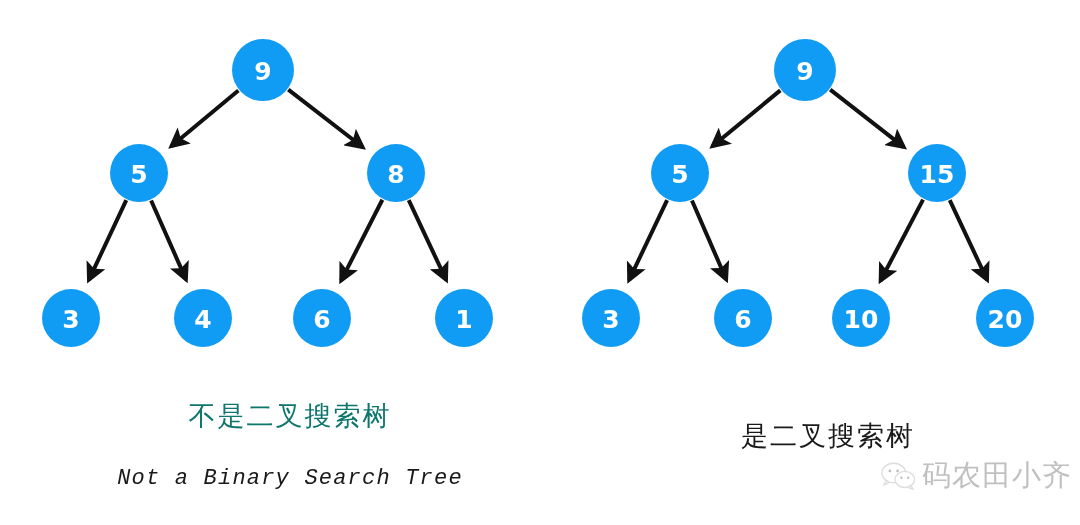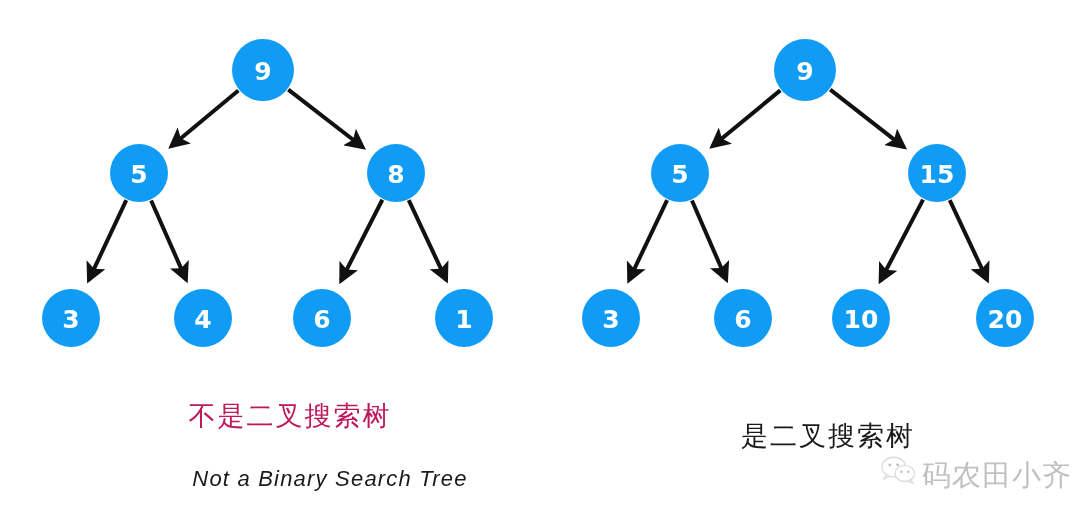--- a/index.html
+++ b/index.html
@@ -43,32 +43,32 @@
     position: absolute;
     font-family: "DejaVu Sans", sans-serif;
     font-size: 27px;
     letter-spacing: 2px;
     color: #1a1a1a;
     white-space: nowrap;
     transform: translateX(-50%);
   }
   .caption-en {
     position: absolute;
-    font-family: Liberation Sans, sans-serif;
+    font-family: Liberation Mono, monospace;
     font-size: 22px;
     font-style: italic;
     letter-spacing: 1.2px;
     color: #1a1a1a;
     white-space: nowrap;
     transform: translateX(-50%);
-    margin-left: 40px;
   }
   #watermark {
     position: absolute;
     display: flex;
+    align-items: center;
     gap: 7px;
     right: 8px;
     top: 456px;
     opacity: 0.62;
     pointer-events: none;
   }
   #watermark .wm-text {
     font-family: "DejaVu Sans", sans-serif;
     font-size: 29px;
     color: #9a9a9a;
@@ -159,21 +159,21 @@
           <circle cx="861" cy="318" r="29" fill="#109CF5" class="node-circle"></circle>
           <text x="861" y="319" class="node-label" fill="#FFFFFF" font-size="24">10</text>
         </g>
         <g>
           <circle cx="1005" cy="318" r="29" fill="#109CF5" class="node-circle"></circle>
           <text x="1005" y="319" class="node-label" fill="#FFFFFF" font-size="24">20</text>
         </g>
       </g>
   </svg>
 
-  <div class="caption-cn" id="cap-cn-left" style="left: 290px; top: 398px; color: #be185d;">不是二叉搜索树</div>
+  <div class="caption-cn" id="cap-cn-left" style="left: 290px; top: 398px; color: #0f766e;">不是二叉搜索树</div>
   <div class="caption-en" id="cap-en-left" style="left: 290px; top: 466px; color: rgb(26, 26, 26);">Not a Binary Search Tree</div>
 
   <div class="caption-cn" id="cap-cn-right" style="left: 828px; top: 398px; color: rgb(26, 26, 26); margin-top: 20px;">是二叉搜索树</div>
 
   <div id="watermark">
     <span class="wechat-badge">
       <svg viewBox="0 0 40 32" width="34" height="28" aria-hidden="true">
         <ellipse cx="15" cy="12.5" rx="14" ry="11.5" fill="#ffffff" stroke="#c9c9c9" stroke-width="1.6"></ellipse>
         <path d="M6 21 L3.5 26.5 L9.5 23.5 Z" fill="#ffffff" stroke="#c9c9c9" stroke-width="1.6"></path>
         <circle cx="10.5" cy="10" r="1.7" fill="#9a9a9a"></circle>

